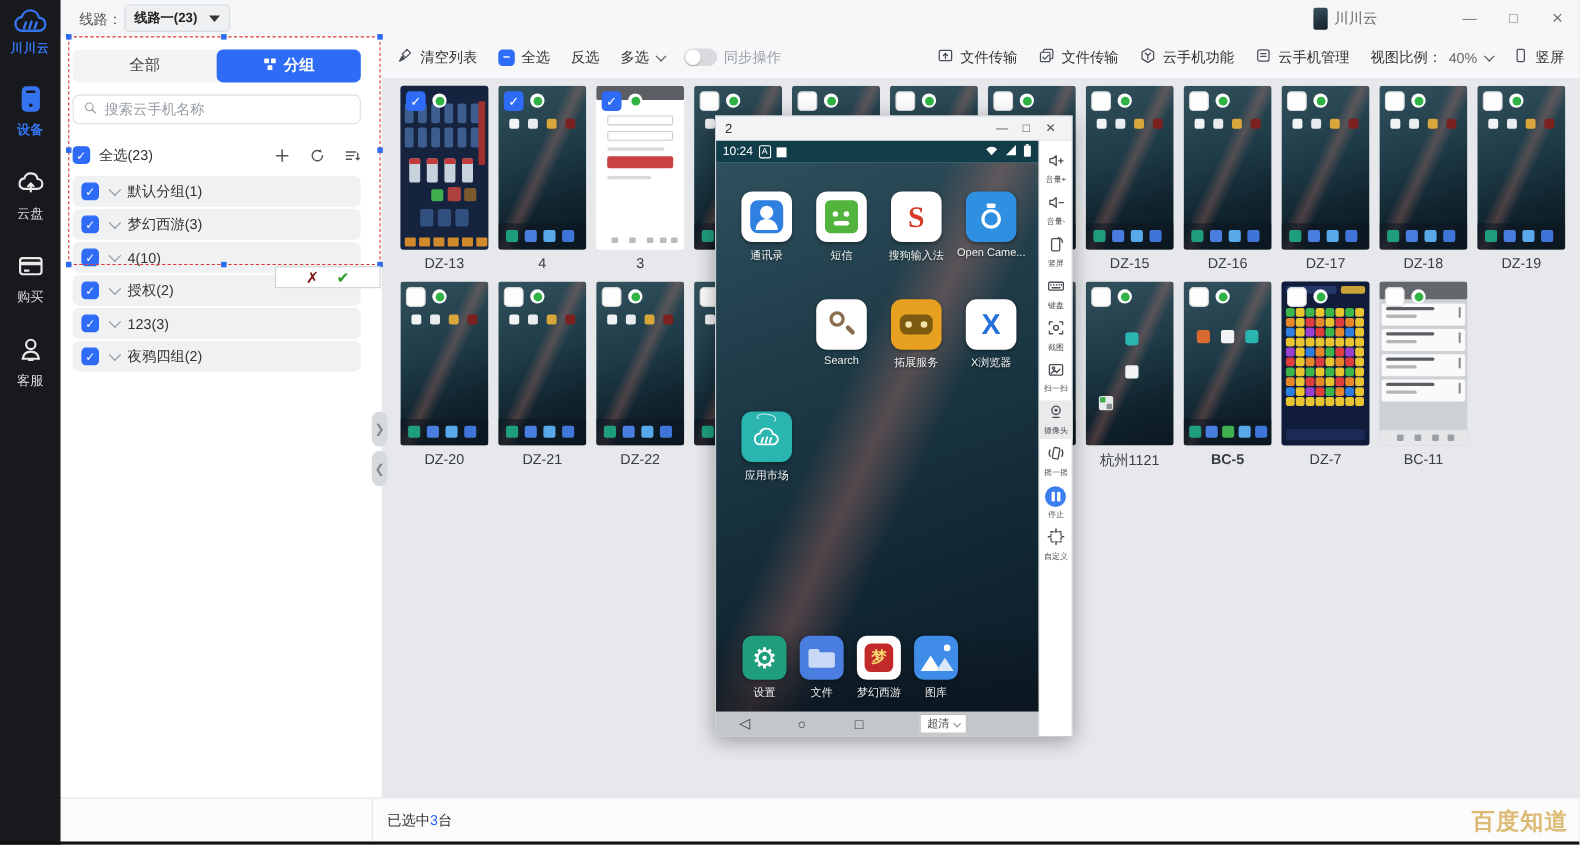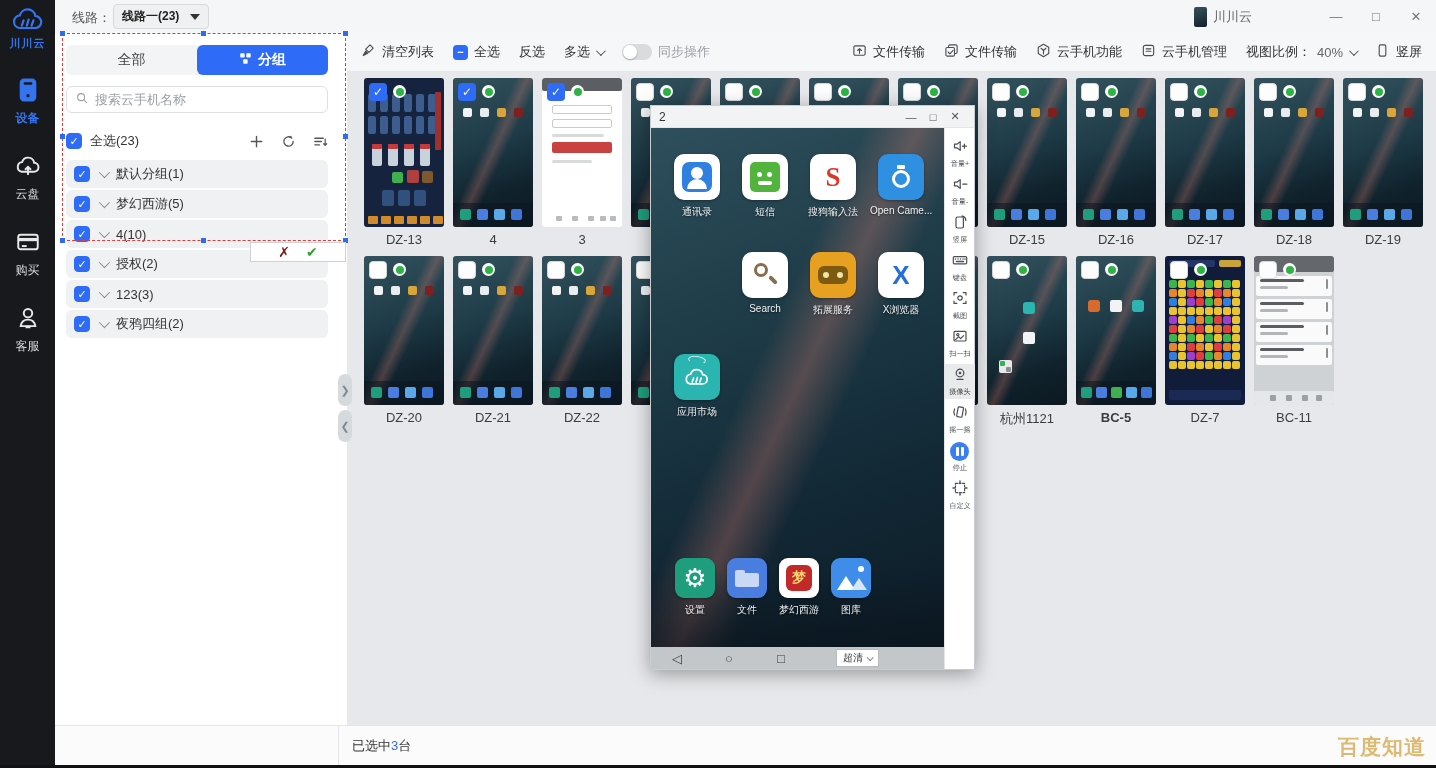--- a/index.html
+++ b/index.html
@@ -224,21 +224,21 @@
   </div>
   <div class="grouplist" id="grouplist">
       <div class="grow on">
         <span class="chk c">✓</span>
         <span class="chev"></span>
         <span class="glabel">默认分组(1)</span>
       </div>
       <div class="grow on">
         <span class="chk c">✓</span>
         <span class="chev"></span>
-        <span class="glabel">梦幻西游(5)</span>
+        <span class="glabel">梦幻西游(3)</span>
       </div>
       <div class="grow on">
         <span class="chk c">✓</span>
         <span class="chev"></span>
         <span class="glabel">4(10)</span>
       </div>
       <div class="grow on">
         <span class="chk c">✓</span>
         <span class="chev"></span>
         <span class="glabel">授权(2)</span>
@@ -847,20 +847,36 @@
 
   <div class="popup">
     <div class="p-title">
       <span class="pt">2</span>
       <span class="p-ctl">—</span>
       <span class="p-ctl">□</span>
       <span class="p-ctl">✕</span>
     </div>
     <div class="p-body">
       <div class="p-screen">
+        <div class="p-status">
+          <span>10:24</span>
+          <span class="badgeA">A</span>
+          <span class="wsq"></span>
+          <span class="sp"></span>
+          <span><svg width="13" height="11" viewBox="0 0 14 12" fill="#fff">
+                <path d="M7 11L1.6 5A7.6 7.6 0 0 1 12.4 5z"></path>
+              </svg></span>
+          <span><svg width="12" height="11" viewBox="0 0 12 12" fill="#fff">
+                <path d="M1 11h10V1z"></path>
+              </svg></span>
+          <span><svg width="8" height="12" viewBox="0 0 8 13" fill="#fff">
+                <rect x="2.6" y="0" width="2.8" height="1.4"></rect>
+                <rect x="0.6" y="1.4" width="6.8" height="11" rx="1"></rect>
+              </svg></span>
+        </div>
         <div class="p-wall" id="p-wall">
             <div class="app" style="left: 15px; top: 26px;">
               <div class="app-ic ic-white">
                 <div class="inner-sq" style="background: rgb(47, 128, 224);">
                   <div style="position: absolute; left: 9px; top: 5px; width: 12px; height: 12px; border-radius: 50%; background: rgb(255, 255, 255);"></div>
                   <div style="position: absolute; left: 5px; top: 17px; width: 20px; height: 10px; border-radius: 10px 10px 0px 0px; background: rgb(255, 255, 255);"></div>
                 </div>
                 <div class="glyph" style="color: rgb(255, 255, 255); font-size: 16px;"></div>
               </div>
               <div class="app-lb">通讯录</div>

